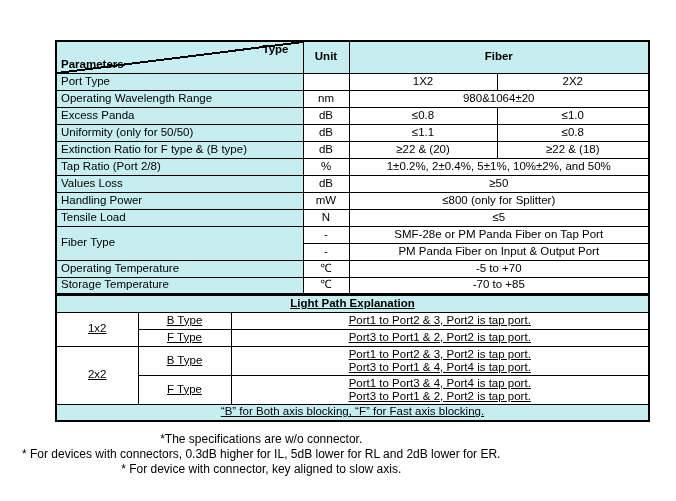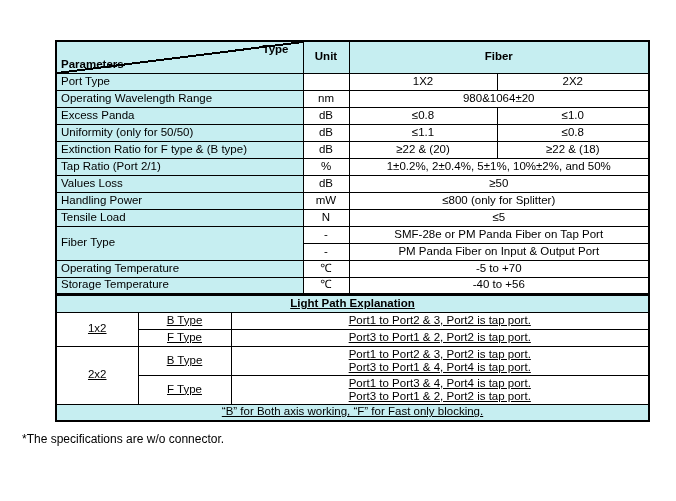--- a/index.html
+++ b/index.html
@@ -113,21 +113,21 @@
       </tr>
 
       <tr>
         <td class="c">Extinction Ratio for F type &amp; (B type)</td>
         <td class="ctr">dB</td>
         <td class="ctr">≥22 &amp; (20)</td>
         <td class="ctr">≥22 &amp; (18)</td>
       </tr>
 
       <tr>
-        <td class="c">Tap Ratio (Port 2/1)</td>
+        <td class="c">Tap Ratio (Port 2/8)</td>
         <td class="ctr">%</td>
         <td class="ctr" colspan="2">1±0.2%, 2±0.4%, 5±1%, 10%±2%, and 50%</td>
       </tr>
 
       <tr>
         <td class="c">Values Loss</td>
         <td class="ctr">dB</td>
         <td class="ctr" colspan="2">≥50</td>
       </tr>
 
@@ -154,21 +154,21 @@
       </tr>
 
       <tr>
         <td class="c">Operating Temperature</td>
         <td class="ctr">℃</td>
         <td class="ctr" colspan="2">-5 to +70</td>
       </tr>
       <tr>
         <td class="c">Storage Temperature</td>
         <td class="ctr">℃</td>
-        <td class="ctr" colspan="2">-40 to +56</td>
+        <td class="ctr" colspan="2">-70 to +85</td>
       </tr>
     </tbody>
       </table>
 
     <table class="lp">
       <colgroup>
           <col style="width:82px">
           <col style="width:93px">
           <col style="width:418px">
         </colgroup>
@@ -198,23 +198,25 @@
       </tr>
       <tr>
         <td class="ctr tall">F Type</td>
         <td class="ctr tall two-line">
           <div>Port1 to Port3 &amp; 4, Port4 is tap port.</div>
           <div>Port3 to Port1 &amp; 2, Port2 is tap port.</div>
         </td>
       </tr>
 
       <tr>
-        <td class="c ctr" colspan="3">“B” for Both axis working, “F” for Fast only blocking.</td>
+        <td class="c ctr" colspan="3">“B” for Both axis blocking, “F” for Fast axis blocking.</td>
       </tr>
     </tbody>
       </table>
   </div>
 
   <div class="footnotes">
     <div>*The specifications are w/o connector.</div>
+    <div>* For devices with connectors, 0.3dB higher for IL, 5dB lower for RL and 2dB lower for ER.</div>
+    <div>* For device with connector, key aligned to slow axis.</div>
   </div>
 
 </div>
 
 </body></html>

